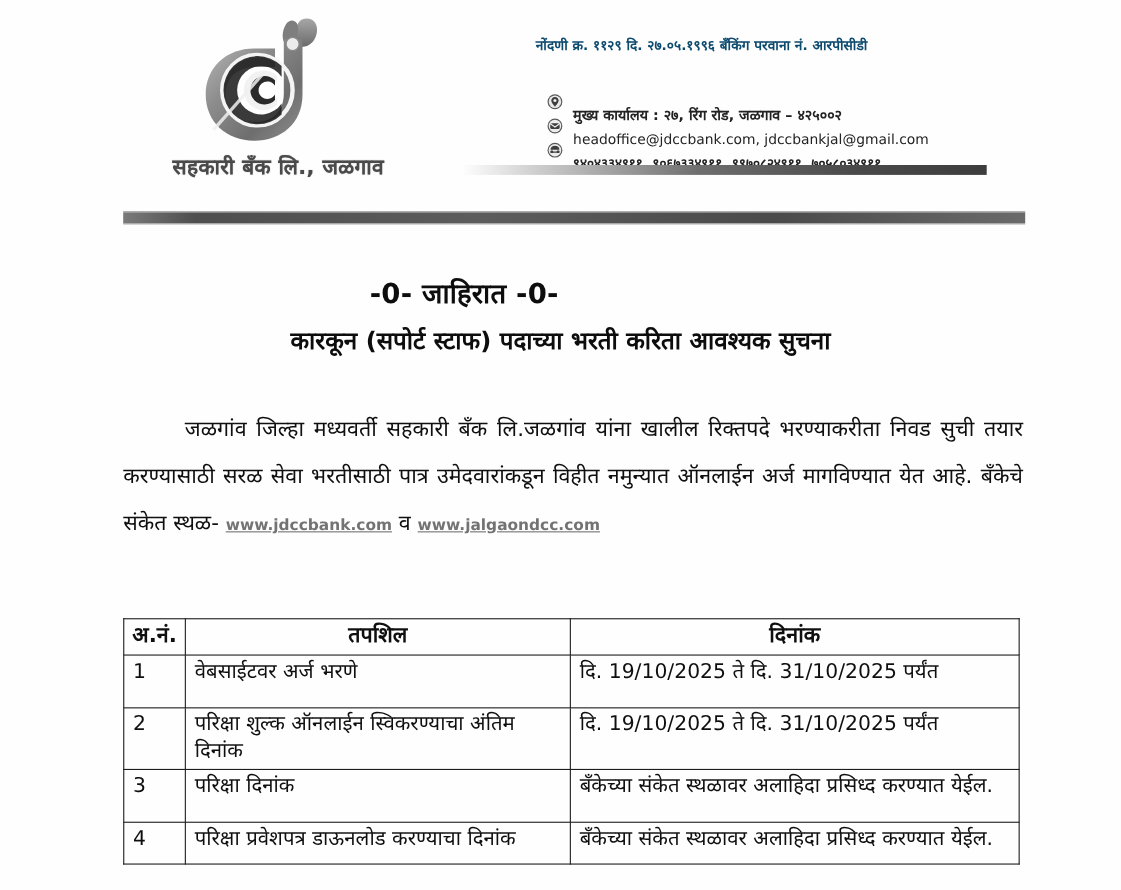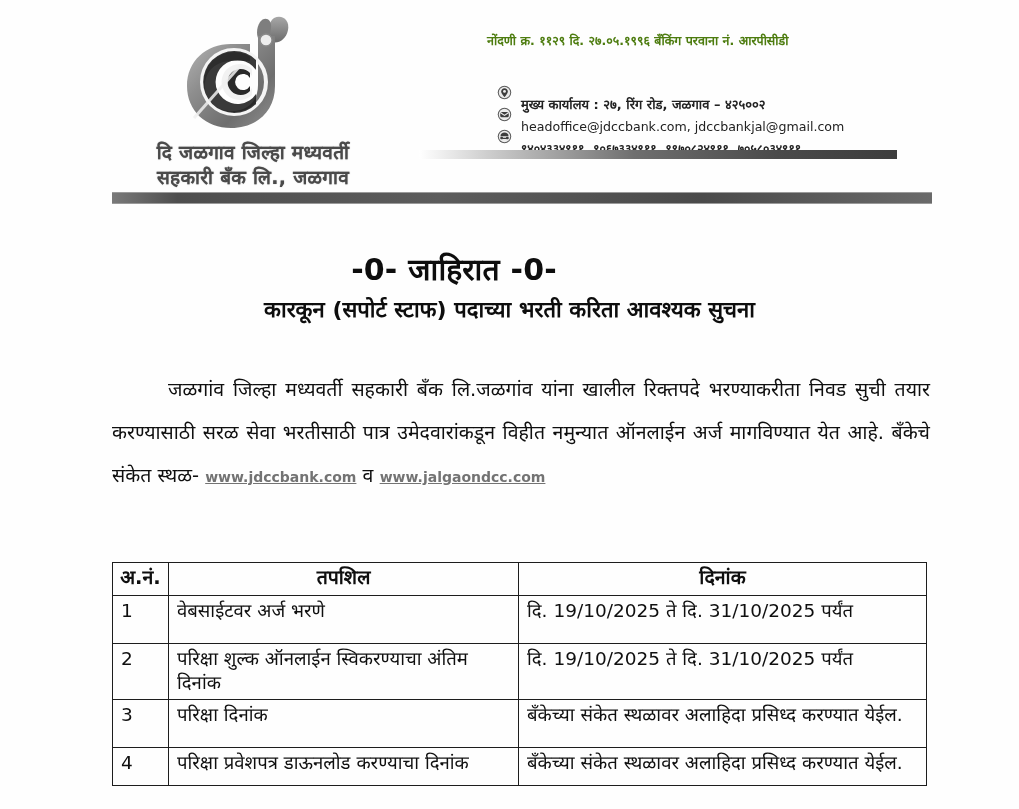--- a/index.html
+++ b/index.html
@@ -60,21 +60,21 @@
   .reg-block {
     position: absolute;
     left: 487px;
     top: 30px;
     width: 430px;
   }
   .reg-line {
     font-family: "DejaVu Sans", sans-serif;
     font-size: 12.5px;
     line-height: 1.72;
-    color: #4d7c0f;
+    color: #0c4a6e;
     font-weight: 600;
     white-space: nowrap;
   }
 
   .contact-block {
     position: absolute;
     left: 497px;
     top: 82px;
     width: 440px;
   }
@@ -124,25 +124,24 @@
   }
 
   
   .title-1 {
     position: absolute;
     left: 0;
     top: 248px;
     width: 844px;
     text-align: center;
     font-family: "DejaVu Sans", sans-serif;
-    font-size: 30px;
+    font-size: 25px;
     font-weight: bold;
     color: #0d0d0d;
     letter-spacing: 0.2px;
-    padding-left: 32px;
   }
   .title-2 {
     position: absolute;
     left: 0;
     top: 293px;
     width: 1019px;
     text-align: center;
     font-family: "DejaVu Sans", sans-serif;
     font-size: 22px;
     font-weight: bold;
@@ -235,21 +234,20 @@
         <path d="M78 46 A31 31 0 1 0 78 90 L78 80 A22 22 0 1 1 78 56 Z" fill="#1f1f1f" opacity="0.88"></path>
 
         <path d="M74 55 A18 18 0 1 0 74 81 L74 74 A11.5 11.5 0 1 1 74 62 Z" fill="#f2f2f2"></path>
         <path d="M72 59 A13 13 0 1 0 72 77 L72 72 A8 8 0 1 1 72 64 Z" fill="#2a2a2a"></path>
 
         <circle cx="88" cy="26" r="6" fill="#ededed" stroke="#8a8a8a" stroke-width="1.3"></circle>
 
         <path d="M16 104 L62 52" stroke="#f0f0f0" stroke-width="3" fill="none" opacity="0.85"></path>
       </svg>
       <div class="bank-name">
-        <div>दि जळगाव जिल्हा मध्यवर्ती</div>
         <div>सहकारी बँक लि., जळगाव</div>
       </div>
     </div>
 
     <div class="reg-block">
       <div class="reg-line">नोंदणी क्र. ११२९ दि. २७.०५.१९९६ बँकिंग परवाना नं. आरपीसीडी</div>
     </div>
 
     <div class="contact-block">
 

